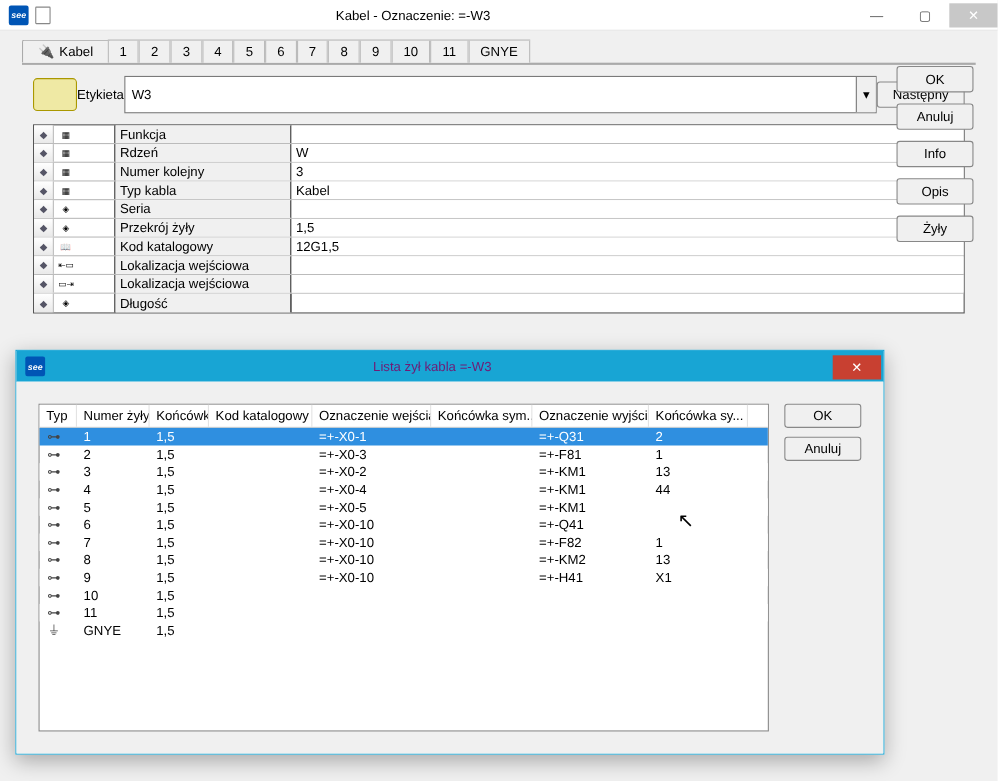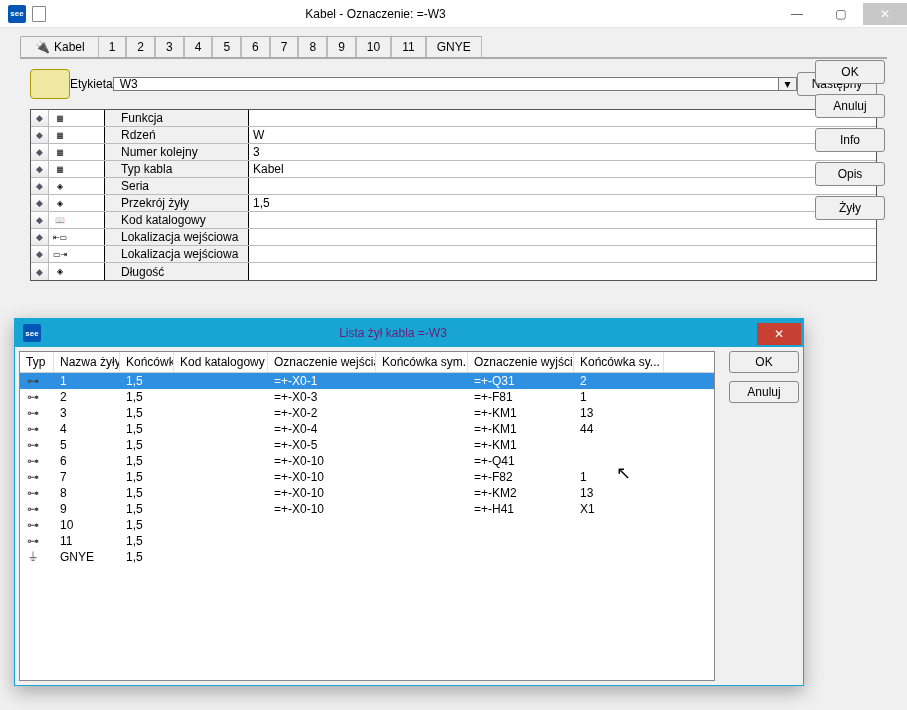--- a/index.html
+++ b/index.html
@@ -6,59 +6,59 @@
   body { margin:0; padding:0; width:907px; height:710px; background:#fff; overflow:hidden; position:relative; }
 
   
   .outer-window { position:absolute; left:0; top:0; width:907px; height:710px; background:#f0f0f0; }
   .outer-titlebar { height:28px; background:#fff; display:flex; align-items:center; justify-content:space-between; border-bottom:1px solid #e5e5e5; }
   .outer-titlebar .tb-left { display:flex; align-items:center; gap:6px; padding-left:8px; }
   .outer-titlebar .tb-title { flex:1; text-align:center; margin-left:-70px; }
   .tb-btn { width:44px; height:22px; display:flex; align-items:center; justify-content:center; color:#555; }
   .tb-close { background:#c8c8c8; color:#fff; }
   .tb-btns { display:flex; align-items:center; }
-  .app-glyph { width:18px; height:18px; background:#0055b5; color:#fff; font-size:8px; display:flex; align-items:center; justify-content:center; border-radius:2px; font-weight:bold; }
+  .app-glyph { width:18px; height:18px; background:#0055b5; color:#fff; font-size:8px; display:flex; align-items:center; justify-content:center; border-radius:2px; font-weight:bold;font-style:italic; }
   .doc-glyph { width:14px; height:16px; background:#fff; border:1px solid #888; border-radius:1px; }
 
   
   .tabs-row { display:flex; align-items:flex-end; gap:0; padding:8px 20px 0 20px; }
   .main-tab { background:#f0f0f0; border:1px solid #aaa; border-bottom:none; padding:3px 14px; border-radius:2px 2px 0 0; display:flex; align-items:center; gap:4px; margin-right:-1px; }
   .sub-tab { border:none; border-right:1px solid #bbb; border-left:1px solid #bbb; padding:3px 10px; display:flex; align-items:center; background:#f0f0f0; }
   .tab-group { display:flex; margin-left:-1px; border-top:1px solid #aaa; border-bottom:none; }
   .tabs-underline { height:2px; background:#aaa; margin:0 20px; }
 
   
   .side-buttons { position:absolute; right:22px; top:60px; display:flex; flex-direction:column; gap:10px; }
   .side-btn { width:70px; height:24px; background:#f0f0f0; border:1px solid #888; border-radius:3px; }
 
   
   .label-row { display:flex; align-items:center; gap:0; padding:10px 30px; }
   .chip-icon { width:40px; height:30px; background:#efe9a4; border:1px solid #aa9800; border-radius:4px; }
-  .etykieta-input { flex:1; display:flex; align-items:center; border:1px solid #7a7a7a; background:#fff; height:14px; }
+  .etykieta-input { flex:1; display:flex; align-items:center; border:1px solid #7a7a7a; background:#fff; height:34px; }
   .etykieta-input span { flex:1; padding:0 6px; }
   .etykieta-input .dd { width:18px; display:flex; align-items:center; justify-content:center; border-left:1px solid #7a7a7a; background:#f0f0f0; height:100%; }
   .nastepny-btn { width:80px; height:24px; background:#f0f0f0; border:1px solid #888; border-radius:3px; }
 
   
   .prop-outer { margin:0 30px 0 30px; background:#fff; border:1px solid #555; }
   .prop-row { display:flex; border-bottom:1px solid #bbb; height:17px; align-items:stretch; }
   .prop-row:last-child { border-bottom:none; }
   .prop-handle { width:18px; background:linear-gradient(#fff,#e9e9e9); border-right:1px solid #bbb; display:flex; align-items:center; justify-content:center; font-size:9px; color:#556; }
   .prop-icon { width:56px; border-right:1px solid #000; display:flex; align-items:center; padding-left:6px; gap:2px; }
   .mini-arrow { width:10px; height:10px; display:flex; align-items:center; justify-content:center; font-size:8px; color:#000; }
-  .prop-label { width:144px; border-right:1px solid #000; padding-left:16px; display:flex; align-items:center; background:#f0f0f0; }
+  .prop-label { width:160px; border-right:1px solid #000; padding-left:4px; display:flex; align-items:center; background:#f0f0f0; }
   .prop-value { flex:1; padding-left:4px; display:flex; align-items:center; background:#fff; }
 
   
   .inner-window { position:absolute; left:14px; top:318px; width:790px; height:368px; border:1px solid #18a5d4; box-shadow:0 6px 18px rgba(0,0,0,.3); background:#fff; }
   .inner-titlebar { height:28px; background:#18a5d4; display:flex; align-items:center; color:#fff; }
   .inner-titlebar .app-glyph { margin:0 8px; }
   .inner-titlebar .itb-title { flex:1; text-align:center; color:#701a75; margin-left:-20px; }
   .inner-close { width:44px; height:22px; background:#c84031; color:#fff; display:flex; align-items:center; justify-content:center; margin-right:2px; margin-top:1px;}
-  .inner-body { display:flex; gap:14px; padding:4px; height:calc(100% - 28px); background:#f0f0f0; }
+  .inner-body { display:flex; gap:14px; padding:20px; height:calc(100% - 28px); background:#f0f0f0; }
 
   .list-frame { flex:1; border:1px solid #888; background:#fff; display:flex; flex-direction:column; }
   .list-header, .list-row { display:flex; }
   .list-header { border-bottom:1px solid #cfcfcf; background:#fff; }
   .list-header .cell { border-right:1px solid #e3e3e3; padding:3px 6px; font-weight:400; color:#000; white-space:nowrap; overflow:hidden; }
   .list-row .cell { padding:1px 6px; white-space:nowrap; overflow:hidden; }
   .list-row:nth-child(odd){ background:#fff; }
   .list-row.selected { background:#2f8fe0; color:#fff; }
   .col-typ   { width:34px; }
   .col-nazwa { width:66px; }
@@ -175,20 +175,21 @@
         </div>
         <div class="prop-label">Przekrój żyły</div>
         <div class="prop-value">1,5</div>
       </div>
       <div class="prop-row">
         <div class="prop-handle">◆</div>
         <div class="prop-icon">
           <span class="mini-arrow">📖</span>
         </div>
         <div class="prop-label">Kod katalogowy</div>
+        <div class="prop-value">12G1,5</div>
       </div>
       <div class="prop-row">
         <div class="prop-handle">◆</div>
         <div class="prop-icon">
           <span class="mini-arrow">⇤▭</span>
         </div>
         <div class="prop-label">Lokalizacja wejściowa</div>
         <div class="prop-value"></div>
       </div>
       <div class="prop-row">
@@ -220,21 +221,21 @@
 <div class="inner-window">
   <div class="inner-titlebar">
     <div class="app-glyph">see</div>
     <div class="itb-title">Lista żył kabla =-W3</div>
     <div class="inner-close">✕</div>
   </div>
   <div class="inner-body">
     <div class="list-frame">
       <div class="list-header" id="list-header">
           <div class="cell col-typ">Typ</div>
-          <div class="cell col-nazwa">Nazwa żyły</div>
+          <div class="cell col-nazwa">Numer żyły</div>
           <div class="cell col-przek">Końcówka</div>
           <div class="cell col-kod">Kod katalogowy</div>
           <div class="cell col-owe">Oznaczenie wejścia</div>
           <div class="cell col-ksyw">Końcówka sym...</div>
           <div class="cell col-owy">Oznaczenie wyjścia</div>
           <div class="cell col-ksyw2">Końcówka sy...</div>
         </div>
       <div id="list-body">
           <div class="list-row selected">
             <div class="cell col-typ"><span class="type-glyph">⊶</span></div>

